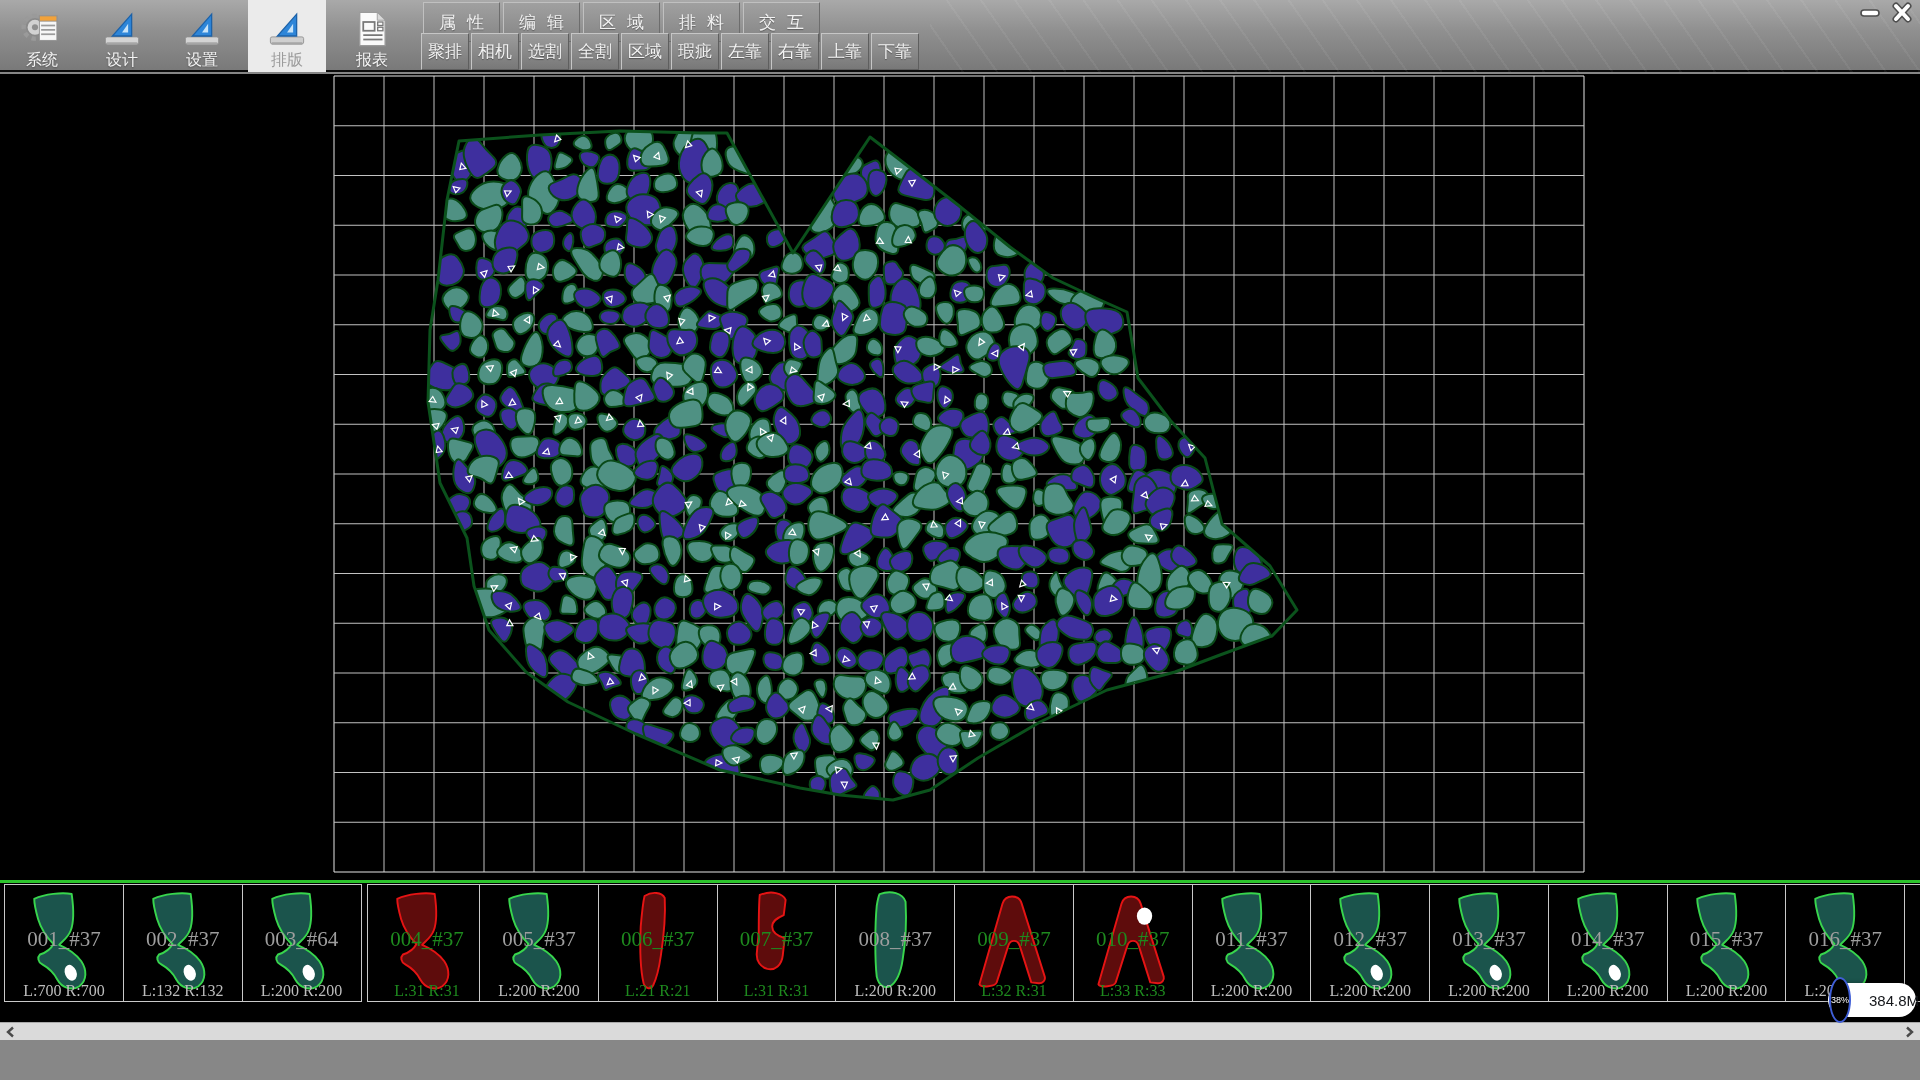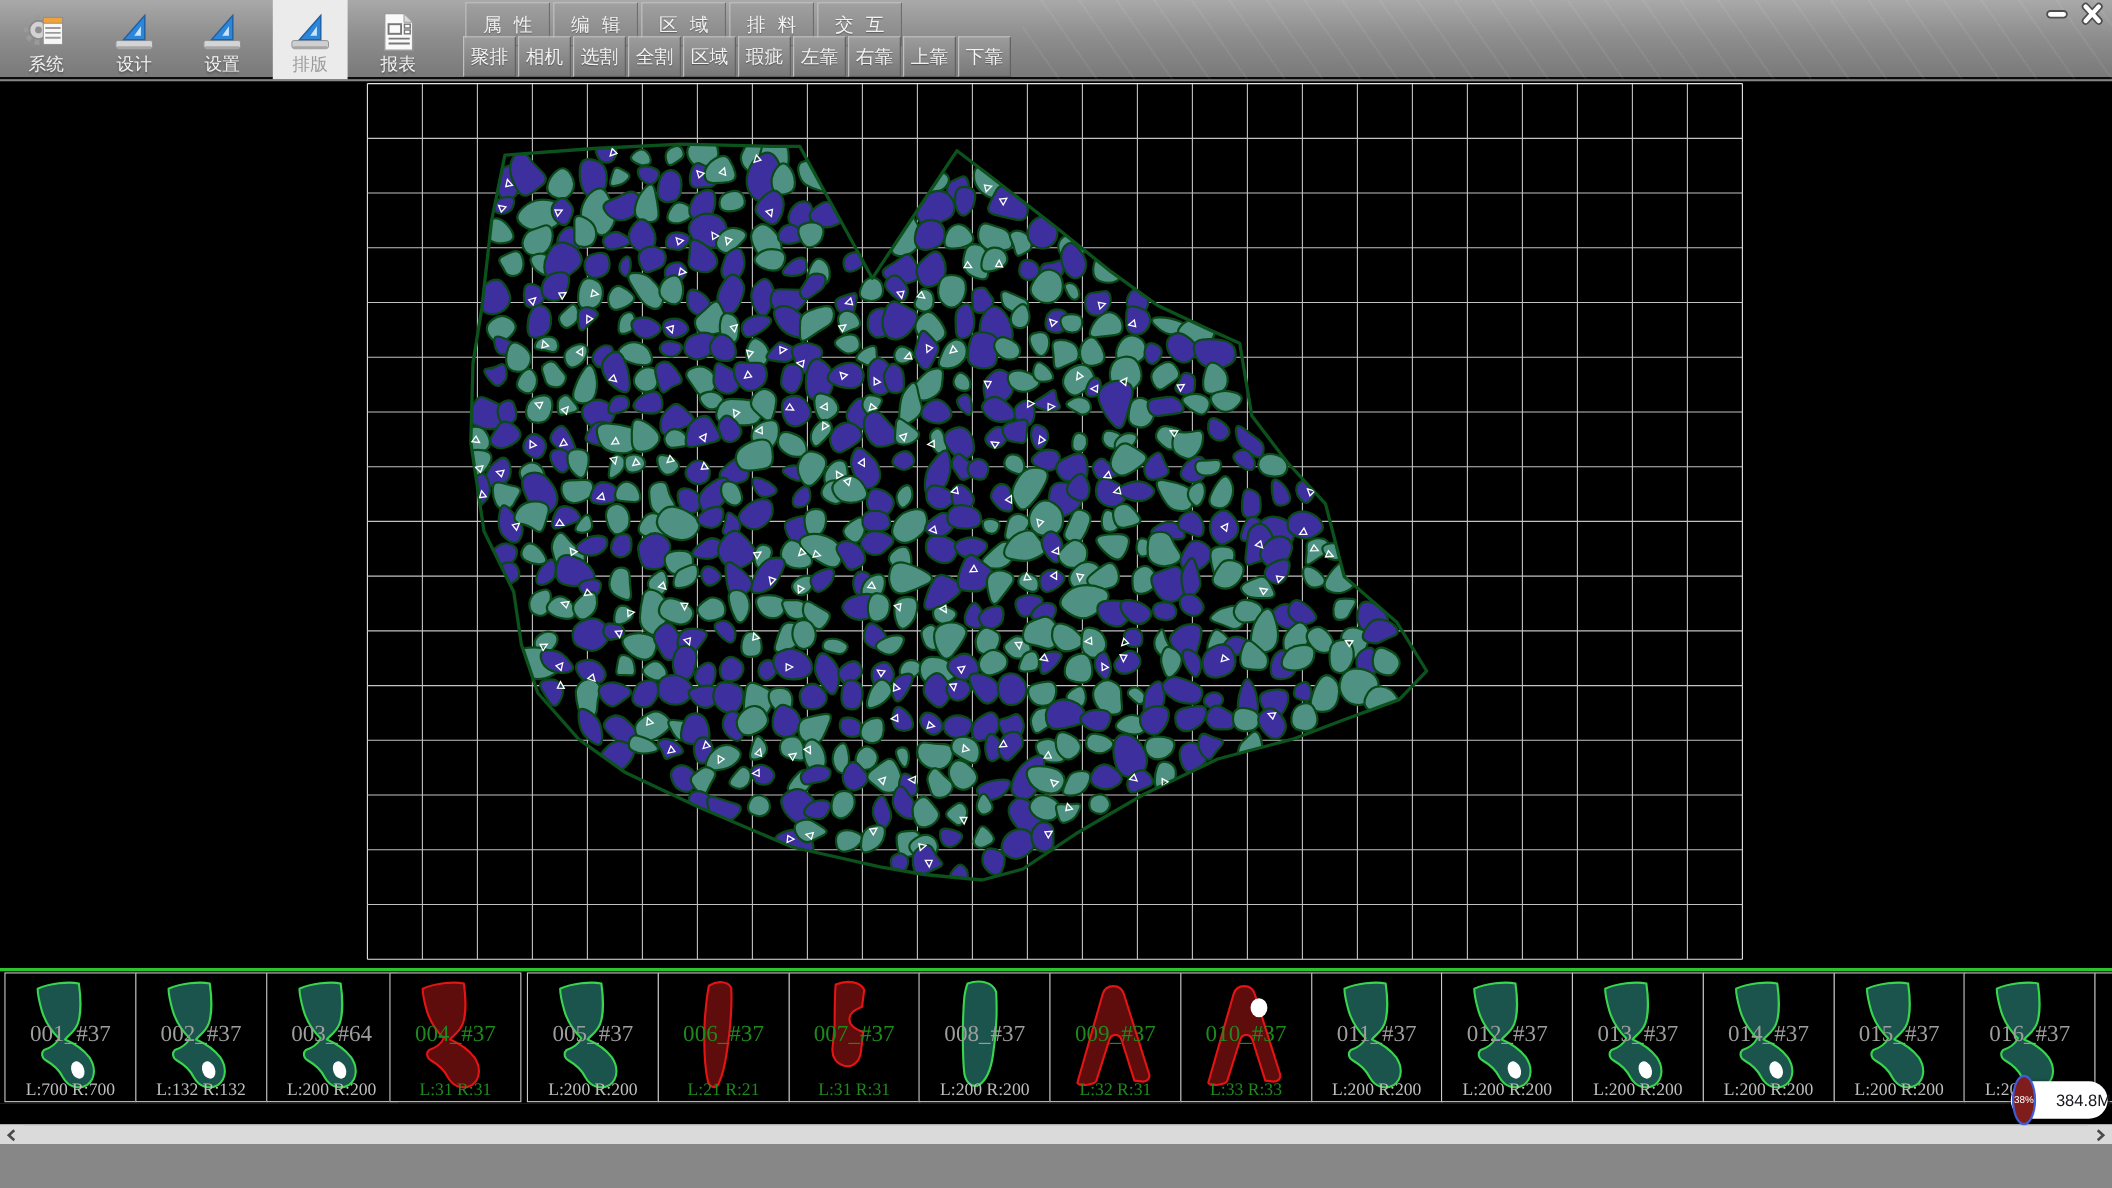--- a/index.html
+++ b/index.html
@@ -13,21 +13,21 @@
              border-bottom:2px solid #0b0b0b; z-index:5; }
   .streaks { position:absolute; left:930px; right:0; top:0; height:72px;
              background:repeating-linear-gradient(55deg, rgba(255,255,255,0) 0 26px,
                rgba(255,255,255,0.10) 26px 28px); opacity:.55; pointer-events:none; }
   .icon-strip { position:absolute; left:0; top:0; height:72px; display:flex; padding-left:8px; }
   .icon-btn { width:68px; height:72px; margin-right:12px; display:flex; flex-direction:column;
               align-items:center; justify-content:flex-end; padding-bottom:3px; cursor:default; }
   .icon-btn svg { width:42px; height:42px; margin-bottom:1px; }
   .icon-btn .lbl { font-size:16px; color:#f4f4f4; line-height:1.1;
                    text-shadow:0 1px 2px rgba(0,0,0,.35); white-space:nowrap; }
-  .icon-btn.active { background:#ebebeb; width:68px; }
+  .icon-btn.active { background:#ebebeb; width:78px; }
   .icon-btn.active .lbl { color:#9a9a9a; text-shadow:none; }
 
   .menu-row { position:absolute; left:423px; top:2px; display:flex; gap:3px; }
   .menu-btn { width:77px; height:40px; font-size:17px; color:#f3f3f3;
               background:linear-gradient(#a0a0a0,#858585); letter-spacing:11px; text-indent:11px;
               border:1px solid; border-color:#c0c0c0 #6d6d6d #6d6d6d #c0c0c0;
               display:flex; align-items:center; justify-content:center;
               text-shadow:0 1px 1px rgba(0,0,0,.35); white-space:nowrap; overflow:hidden; }
   .tool-row { position:absolute; left:421px; top:33px; display:flex; gap:2px; }
   .tool-btn { width:48px; height:37px; font-size:17px; color:#f3f3f3;
@@ -61,21 +61,21 @@
              background:#dadada; border-top:1px solid #a9a9a9; }
   .hs-btn { position:absolute; top:0; width:22px; height:17px; border:none; background:#dadada;
             display:flex; align-items:center; justify-content:center; }
   .hs-left { left:0; } .hs-right { right:0; }
   .statusbar { position:absolute; left:0; top:1040px; width:1920px; height:40px; background:#878787; }
 
   
   .badge { position:absolute; left:1828px; top:983px; width:88px; height:34px; background:#fff;
            border-radius:17px; box-shadow:0 1px 5px rgba(0,0,0,.5); z-index:20;
            display:flex; align-items:center; }
-  .badge-circle { width:30px; height:46px; border-radius:50%; background:#7f1d1d;
+  .badge-circle { width:30px; height:46px; border-radius:50%; background:#000000;
                   border:2px solid #3f5ed6; color:#fff; font-size:9px; margin-left:1px;
                   display:flex; align-items:center; justify-content:center; }
   .badge-text { font-size:15px; color:#15171b; margin-left:18px; }
 </style>
 </head>
 <body>
 
 <div class="app">
 
   <div class="toolbar">
@@ -1015,21 +1015,21 @@
           <div class="tlr" style="color: rgb(189, 189, 189);">L:132 R:132</div>
         </div>
         <div class="cell" style="left: 241.5px;">
           <svg class="thumb" width="96" height="114" viewBox="0 0 100 118">
             <path d="M19 13 C30 8 48 6 58 8 C60 22 60 38 57 46 C54 54 48 57 45 61 C52 64 62 70 68 78 C74 87 74 98 66 104 C58 109 48 106 43 97 C40 91 34 85 27 81 C23 79 22 74 25 71 C31 69 36 66 39 60 C33 54 26 44 23 34 C21 27 19 19 19 13 Z" fill="#1b544c" stroke="#38d54d" stroke-width="2" stroke-linejoin="round"></path>
             <ellipse cx="57" cy="90" rx="6" ry="8.5" fill="#ffffff" transform="rotate(-22 57 90)"></ellipse>
           </svg>
           <div class="tid" style="color: rgb(158, 158, 158);">003_#64</div>
           <div class="tlr" style="color: rgb(189, 189, 189);">L:200 R:200</div>
         </div>
-        <div class="cell" style="left: 354px; text-decoration: underline;">
+        <div class="cell" style="left: 367px; text-decoration: underline;">
           <svg class="thumb" width="96" height="114" viewBox="0 0 100 118">
             <path d="M19 13 C30 8 48 6 58 8 C60 22 60 38 57 46 C54 54 48 57 45 61 C52 64 62 70 68 78 C74 87 74 98 66 104 C58 109 48 106 43 97 C40 91 34 85 27 81 C23 79 22 74 25 71 C31 69 36 66 39 60 C33 54 26 44 23 34 C21 27 19 19 19 13 Z" fill="#5e0c0c" stroke="#e51414" stroke-width="2" stroke-linejoin="round"></path>
           </svg>
           <div class="tid" style="color: rgb(30, 138, 30);">004_#37</div>
           <div class="tlr" style="color: rgb(30, 138, 30);">L:31 R:31</div>
         </div>
         <div class="cell" style="left: 479px;">
           <svg class="thumb" width="96" height="114" viewBox="0 0 100 118">
             <path d="M19 13 C30 8 48 6 58 8 C60 22 60 38 57 46 C54 54 48 57 45 61 C52 64 62 70 68 78 C74 87 74 98 66 104 C58 109 48 106 43 97 C40 91 34 85 27 81 C23 79 22 74 25 71 C31 69 36 66 39 60 C33 54 26 44 23 34 C21 27 19 19 19 13 Z" fill="#1b544c" stroke="#38d54d" stroke-width="2" stroke-linejoin="round"></path>
           </svg>

